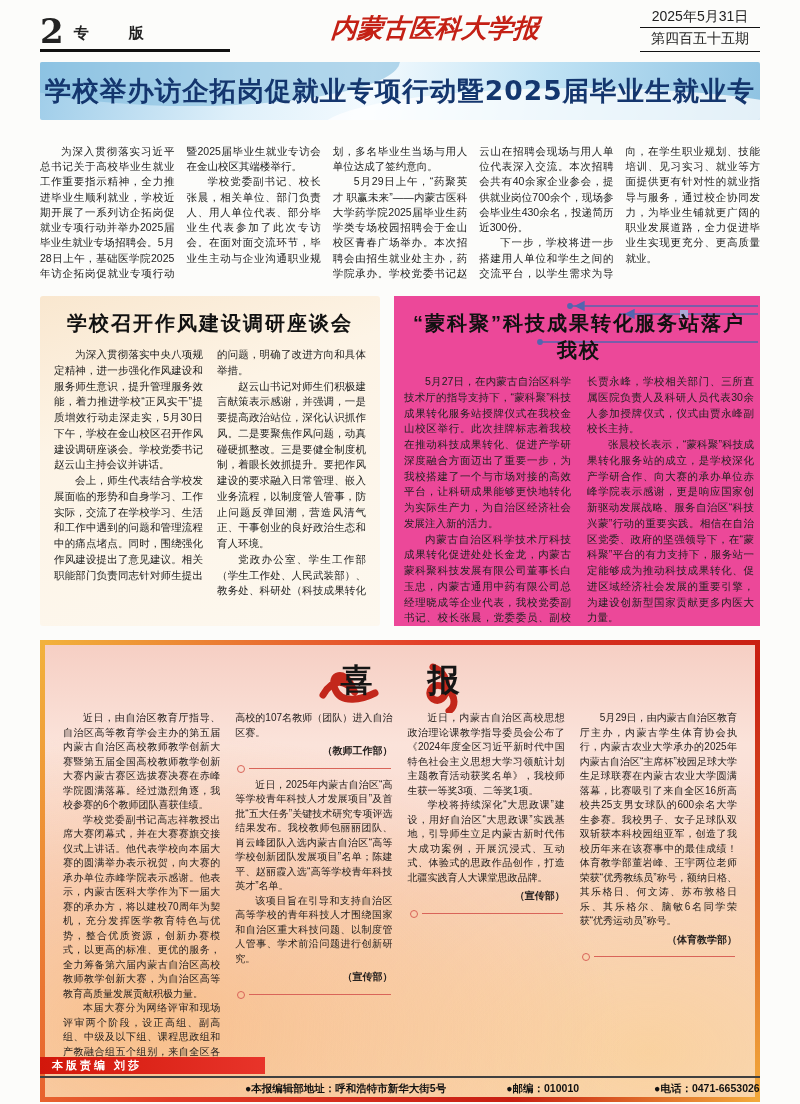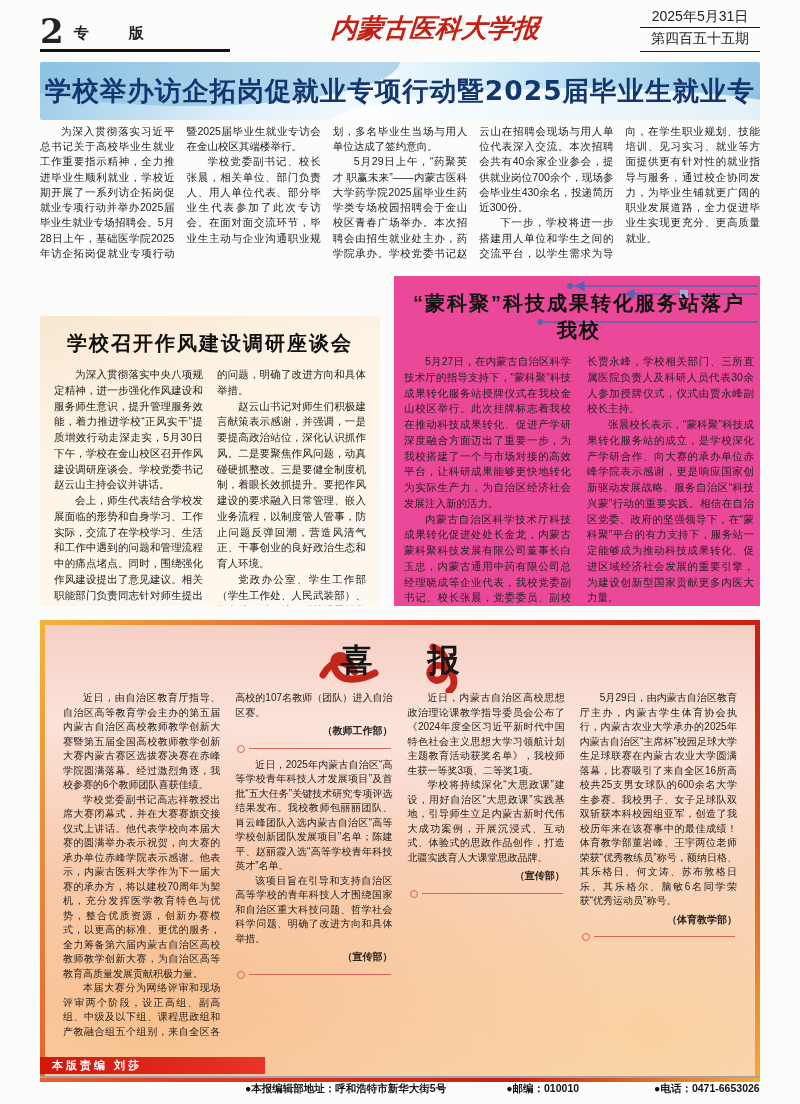--- a/index.html
+++ b/index.html
@@ -24,30 +24,30 @@
   .article1{margin:10px 40px 0 40px;}
   .banner{position:relative;height:58px;overflow:hidden;border-radius:2px;
     background:linear-gradient(100deg,#9fcde9 0%,#dff0fa 28%,#f3fafe 46%,#bfe2f4 70%,#8fc3e2 100%);}
   .banner::before{content:"";position:absolute;left:-60px;top:-46px;width:420px;height:90px;
     background:#7db9dc;border-radius:50%;opacity:.55;}
   .banner::after{content:"";position:absolute;right:-80px;bottom:-52px;width:520px;height:84px;
     background:#ffffff;border-radius:50%;opacity:.75;}
   .banner h1{position:relative;z-index:2;margin:0;text-align:center;line-height:58px;
     font-size:26.5px;letter-spacing:1px;color:#14366e;
     font-family:"DejaVu Sans","Liberation Sans",sans-serif;font-weight:bold;}
-  .a1-body{margin-top:4px;column-count:5;column-gap:12px;height:138px;overflow:hidden;
+  .a1-body{margin-top:24px;column-count:5;column-gap:12px;height:138px;overflow:hidden;
     font-size:10.5px;line-height:1.45;text-align:justify;}
   p.np{margin:0;text-indent:2em;}
   p.sig{margin:4px 0 0 0;text-align:right;font-weight:bold;}
   
   .middle-row{display:flex;gap:14px;margin:14px 40px 0 40px;height:330px;}
   .card{box-sizing:border-box;overflow:hidden;}
   .card h2{margin:4px 0 10px 0;text-align:center;font-size:20px;letter-spacing:2px;color:#111;}
   .card-left{width:340px;padding:10px 14px;border-radius:3px;
-    background:linear-gradient(160deg,#f9e7cf 0%,#fdf4e6 35%,#fdf8ef 100%);margin-top:40px;}
+    background:linear-gradient(160deg,#f9e7cf 0%,#fdf4e6 35%,#fdf8ef 100%);}
   .card-right{position:relative;flex:1;padding:10px 6px 10px 10px;background:#ec4899;}
   .cols2a{column-count:2;column-gap:14px;height:258px;overflow:hidden;
     font-size:10.5px;line-height:1.5;text-align:justify;}
   .cols2b{column-count:2;column-gap:16px;height:262px;overflow:hidden;
     font-size:10.5px;line-height:1.5;text-align:justify;}
   .tech-decor{position:absolute;top:2px;right:0;z-index:1;}
   .card-right h2{position:relative;z-index:2;}
   
   .xibao{position:relative;margin:14px 40px 0 40px;height:462px;box-sizing:border-box;
     border:5px solid transparent;border-radius:8px;
@@ -66,21 +66,21 @@
     font-size:10px;line-height:1.45;text-align:justify;color:#26211f;}
   .xb-item{break-inside:avoid-column;page-break-inside:avoid;}
   .xb-divider{position:relative;border:0;border-top:1px solid #d96459;margin:9px 2px 9px 14px;}
   .xb-divider .dot{position:absolute;left:-12px;top:-4px;width:6px;height:6px;border-radius:50%;
     border:1px solid #d96459;background:transparent;}
   
   .footer{position:absolute;left:0;bottom:0;width:800px;}
   .editor-bar{margin-left:40px;width:225px;height:17px;background:linear-gradient(90deg,#d2170b,#e8342a);
     color:#fff;font-size:11px;font-weight:bold;line-height:17px;padding-left:12px;
     letter-spacing:3px;box-sizing:border-box;}
-  .info-line{margin:2px 40px 0 40px;border-top:2px solid #a3a3a3;display:flex;
+  .info-line{margin:2px 40px 0 40px;border-top:2px solid #404040;display:flex;
     padding:4px 0 8px 0;font-size:10.5px;font-weight:bold;color:#111;}
   .info-line .addr{margin-left:205px;}
   .info-line .post{margin-left:60px;}
   .info-line .tel{margin-left:75px;}
 </style>
 </head>
 <body>
 
 <div class="page">
 
@@ -162,21 +162,21 @@
         <p class="np">学校党委副书记高志祥教授出席大赛闭幕式，并在大赛赛旗交接仪式上讲话。他代表学校向本届大赛的圆满举办表示祝贺，向大赛的承办单位赤峰学院表示感谢。他表示，内蒙古医科大学作为下一届大赛的承办方，将以建校70周年为契机，充分发挥医学教育特色与优势，整合优质资源，创新办赛模式，以更高的标准、更优的服务，全力筹备第六届内蒙古自治区高校教师教学创新大赛，为自治区高等教育高质量发展贡献积极力量。</p>
         <p class="np">本届大赛分为网络评审和现场评审两个阶段，设正高组、副高组、中级及以下组、课程思政组和产教融合组五个组别，来自全区各高校的107名教师（团队）进入自治区赛。</p>
         <p class="sig">（教师工作部）</p>
       </div>
       <div class="xb-divider">
           <span class="dot"></span>
         </div>
 
       <div class="xb-item">
         <p class="np">近日，2025年内蒙古自治区“高等学校青年科技人才发展项目”及首批“五大任务”关键技术研究专项评选结果发布。我校教师包丽丽团队、肖云峰团队入选内蒙古自治区“高等学校创新团队发展项目”名单；陈建平、赵丽霞入选“高等学校青年科技英才”名单。</p>
-        <p class="np">该项目旨在引导和支持自治区高等学校的青年科技人才围绕国家和自治区重大科技问题、哲学社会科学问题、明确了改进方向和具体举措。</p>
+        <p class="np">该项目旨在引导和支持自治区高等学校的青年科技人才围绕国家和自治区重大科技问题、以制度管人管事、学术前沿问题进行创新研究。</p>
         <p class="sig">（宣传部）</p>
       </div>
       <div class="xb-divider">
           <span class="dot"></span>
         </div>
 
       <div class="xb-item">
         <p class="np">近日，内蒙古自治区高校思想政治理论课教学指导委员会公布了《2024年度全区习近平新时代中国特色社会主义思想大学习领航计划主题教育活动获奖名单》，我校师生获一等奖3项、二等奖1项。</p>
         <p class="np">学校将持续深化“大思政课”建设，用好自治区“大思政课”实践基地，引导师生立足内蒙古新时代伟大成功案例，开展沉浸式、互动式、体验式的思政作品创作，打造北疆实践育人大课堂思政品牌。</p>
         <p class="sig">（宣传部）</p>

